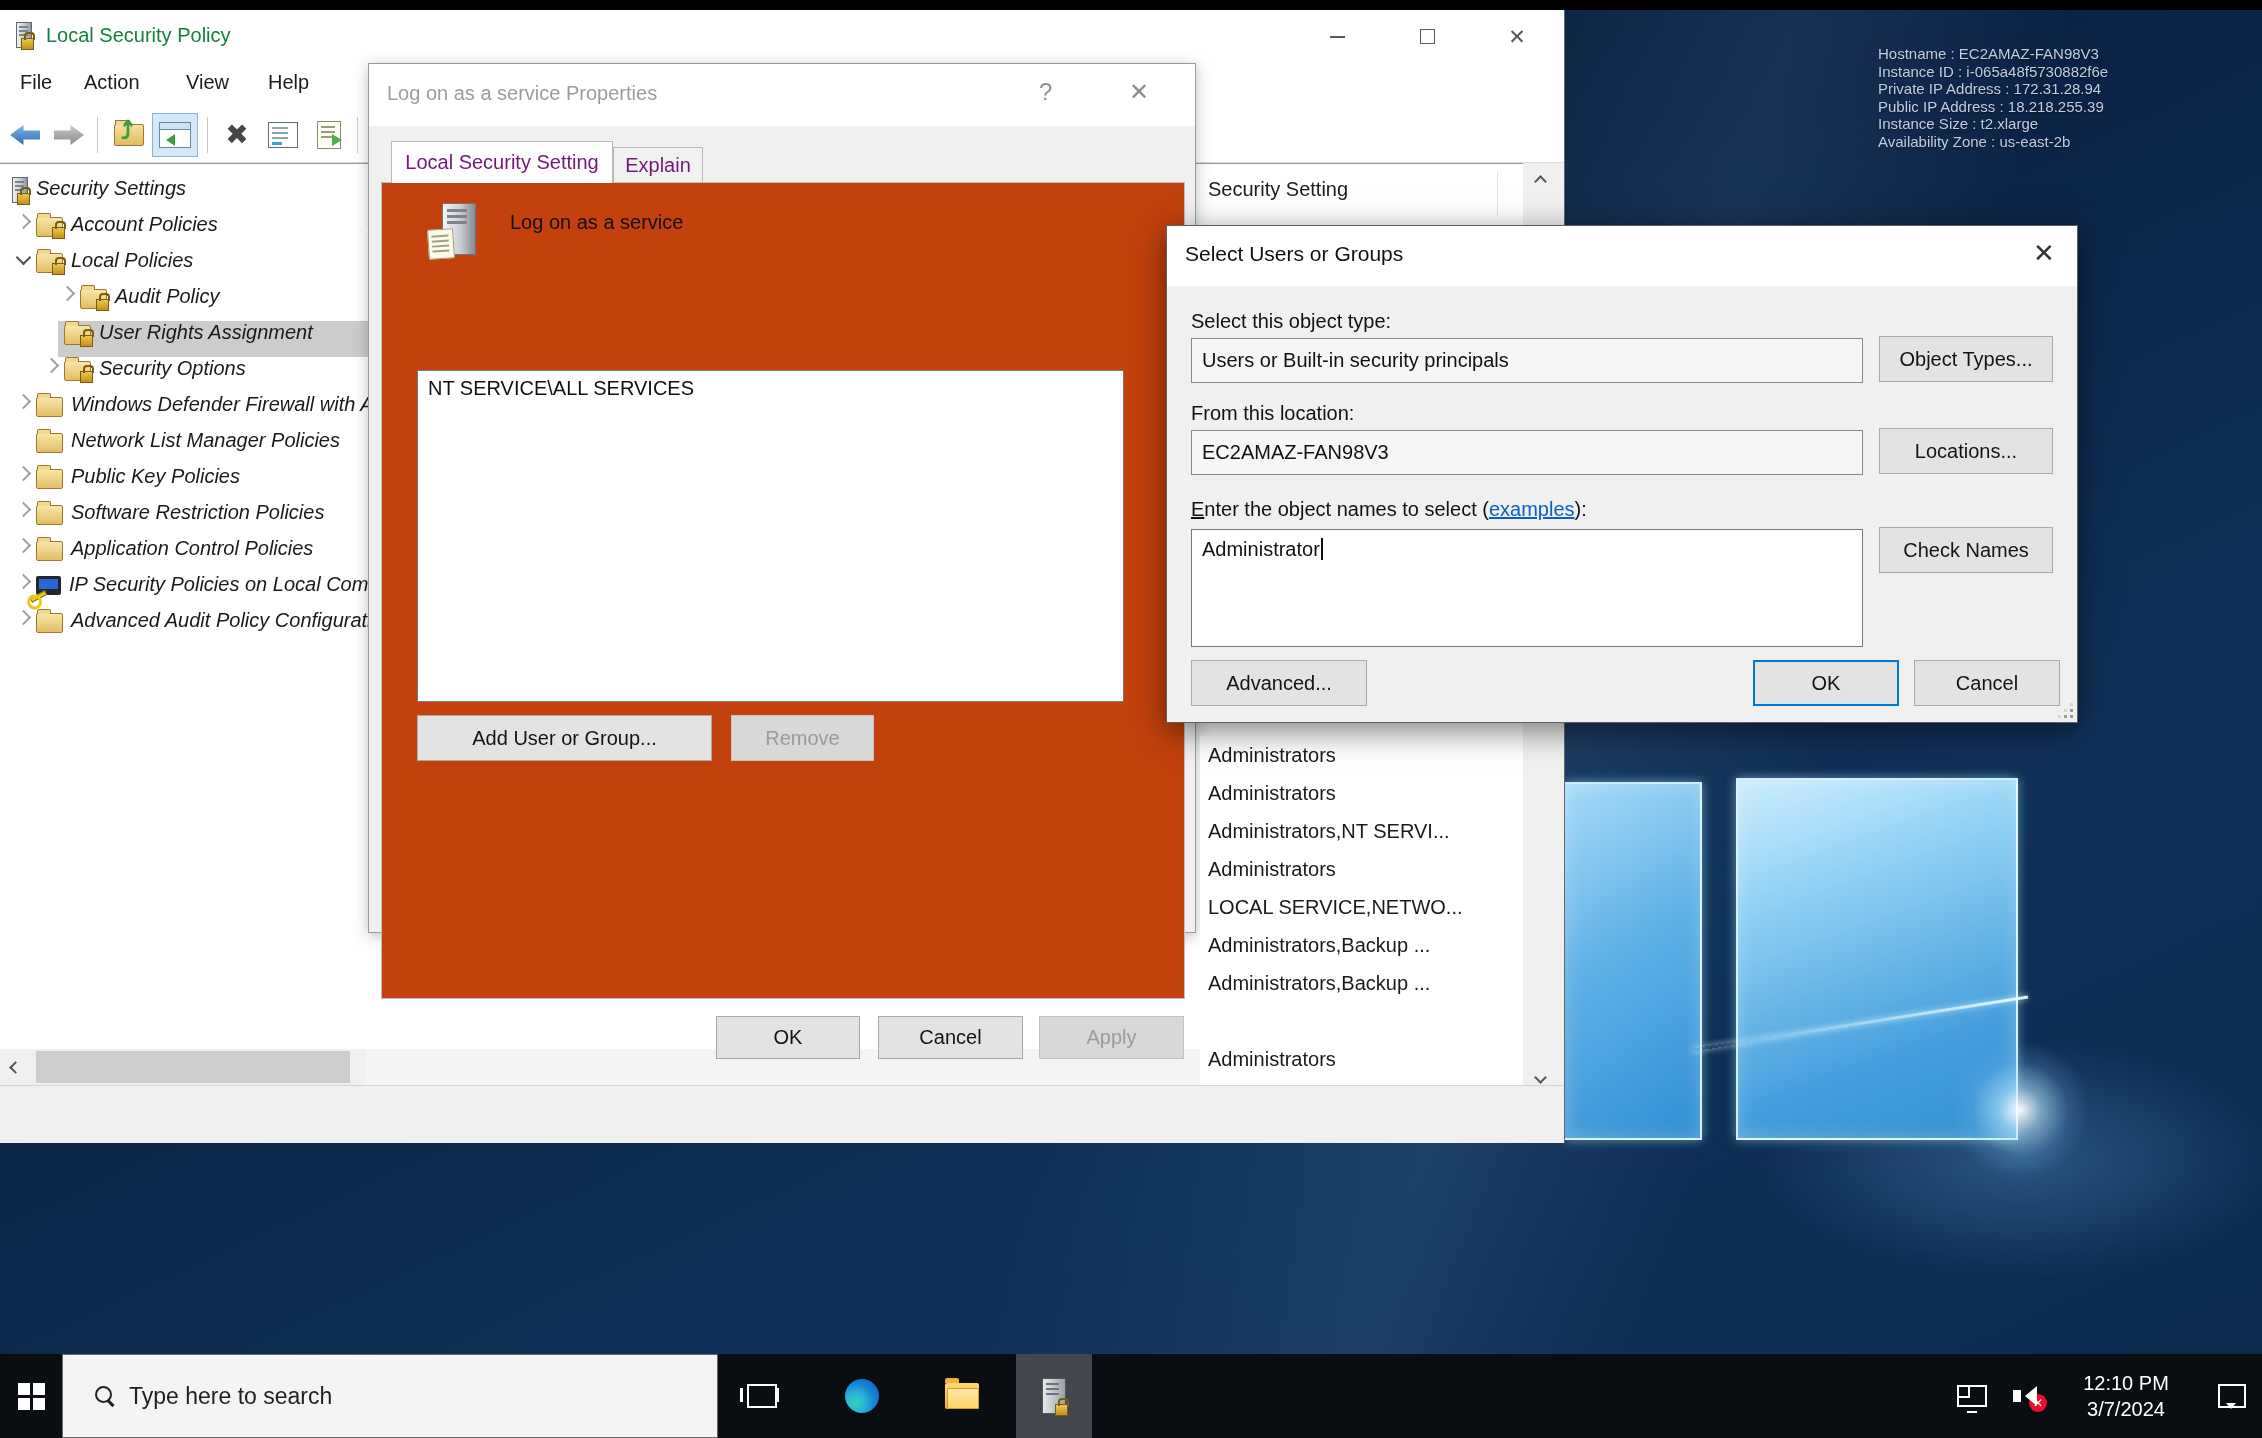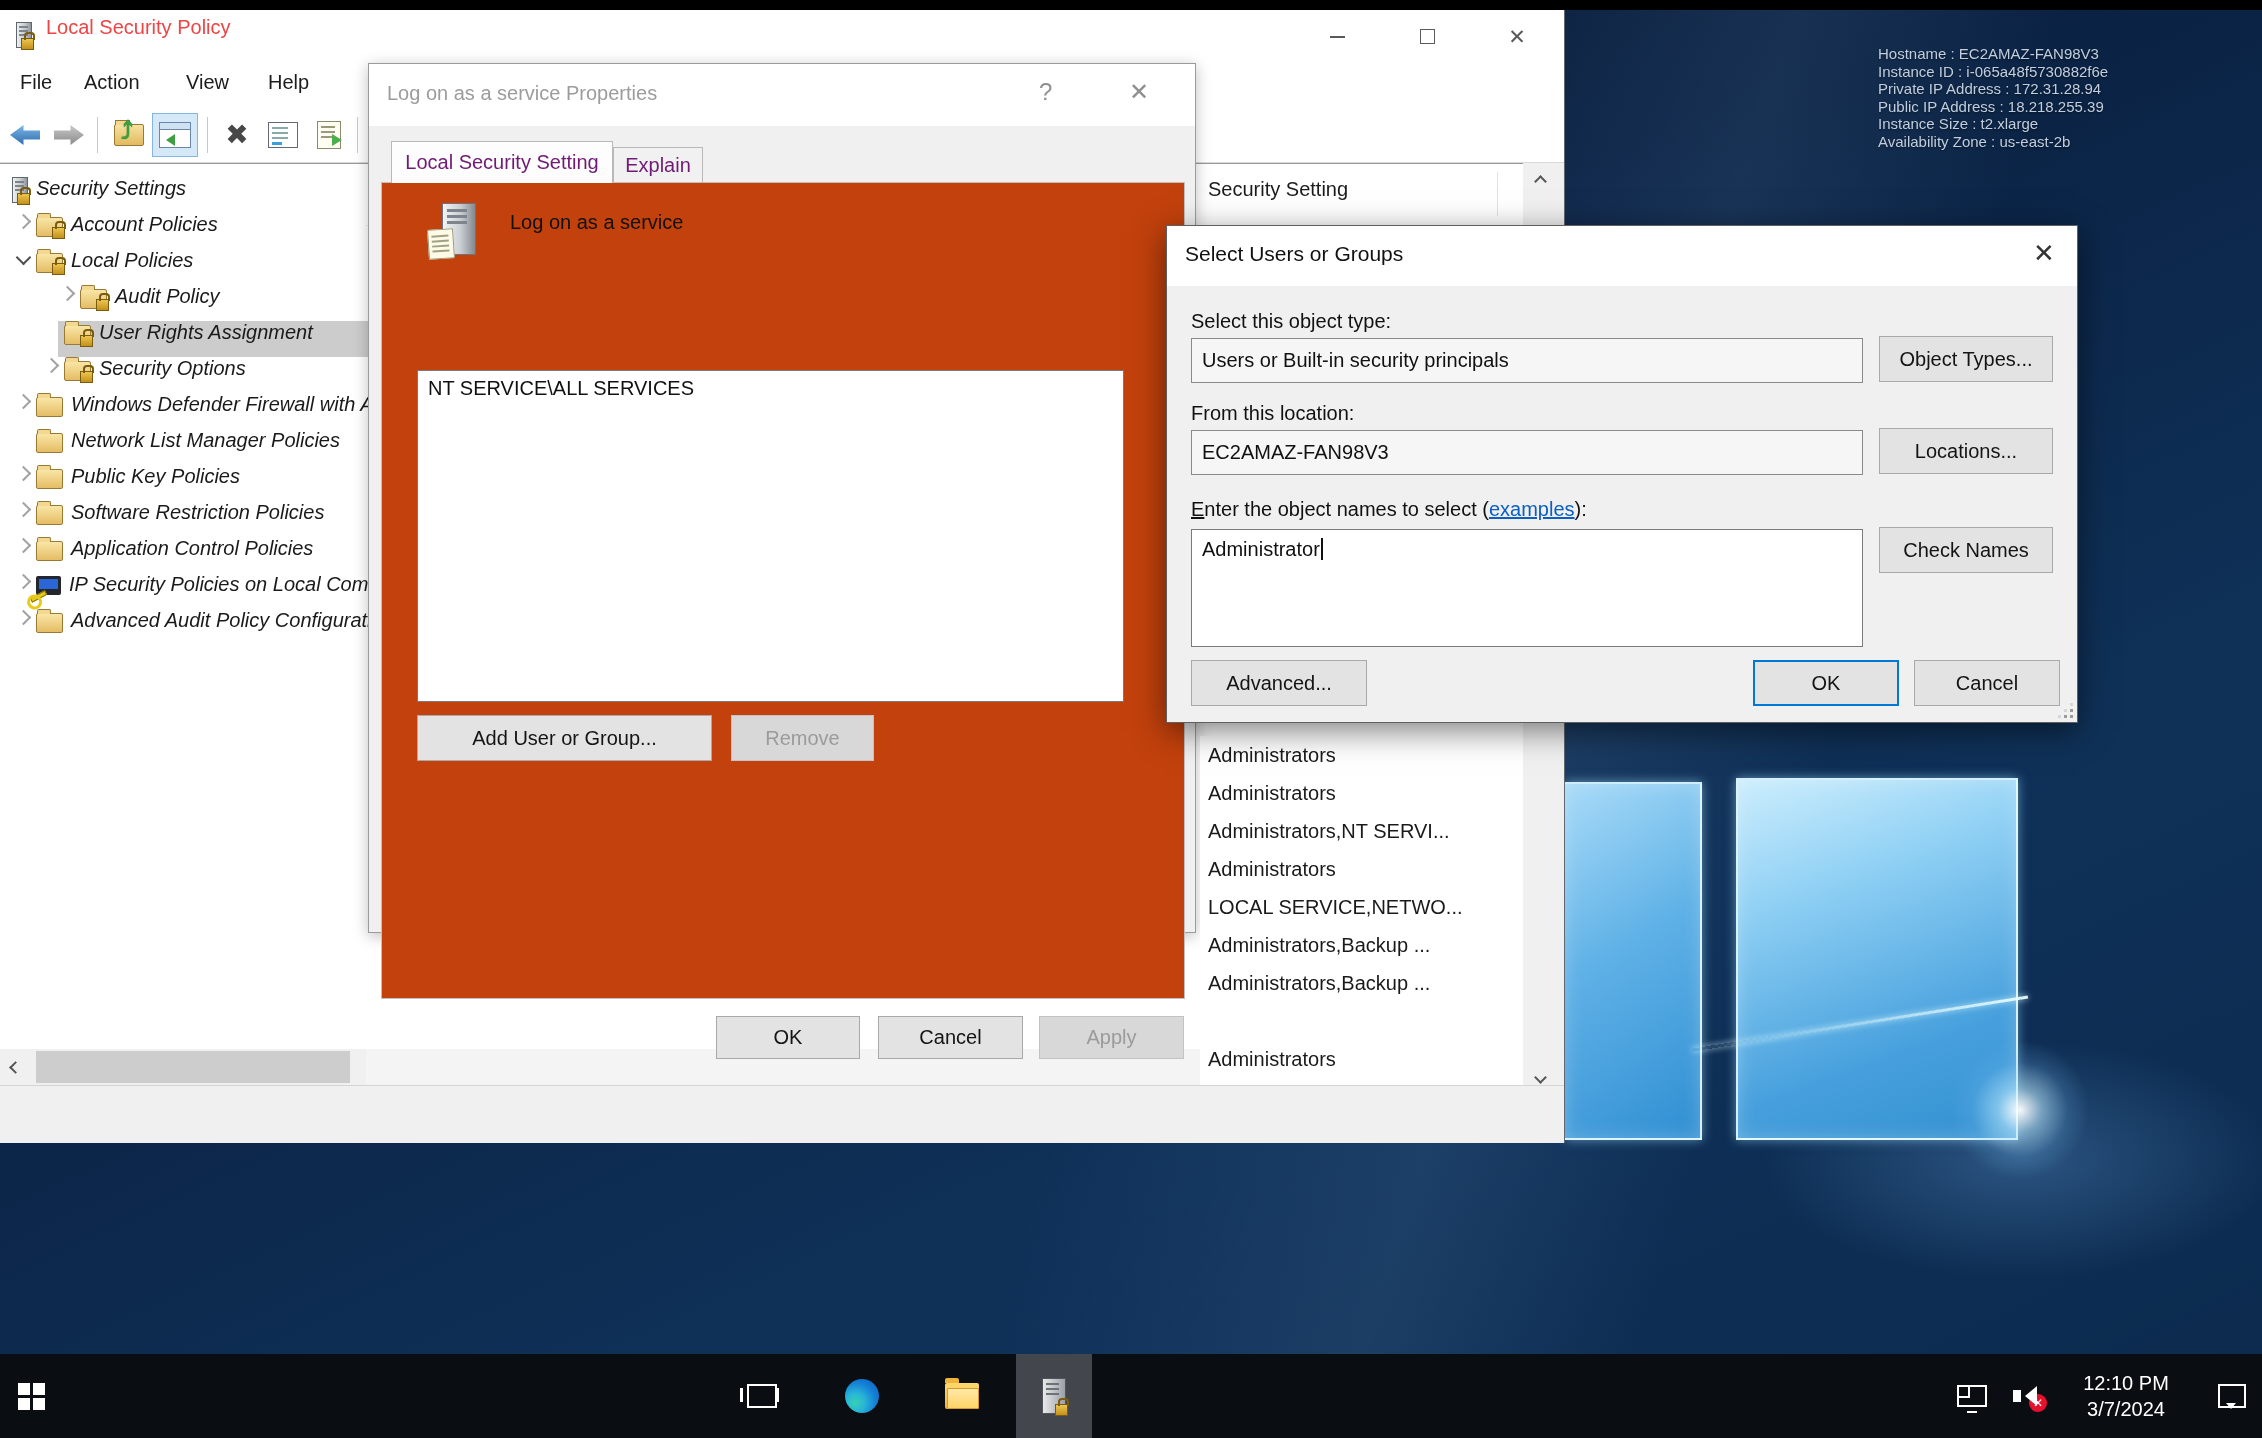--- a/index.html
+++ b/index.html
@@ -17,21 +17,21 @@
   .pane2{background:linear-gradient(160deg,#cdeefd 0%,#8fd0f4 30%,#47a0dd 72%,#3390cf 100%);}
   .beam{position:absolute;height:3px;background:linear-gradient(90deg,rgba(255,255,255,.05),rgba(235,255,255,.95));transform:rotate(-9deg);box-shadow:0 0 6px rgba(220,250,255,.8);}
   .glowpt{position:absolute;width:140px;height:140px;border-radius:50%;
     background:radial-gradient(circle,rgba(255,255,255,.95) 0%,rgba(190,235,255,.55) 22%,rgba(120,190,245,.18) 48%,transparent 70%);}
   .floorglow{position:absolute;width:560px;height:260px;border-radius:50%;
     background:radial-gradient(ellipse,rgba(110,175,235,.30) 0%,transparent 65%);}
 
   
   .mmc{position:absolute;left:0;top:10px;width:1565px;height:1133px;background:#f0f0f0;border-right:1px solid #61686f;border-bottom:1px solid #61686f;}
   .titlebar{position:absolute;left:0;top:0;width:100%;height:53px;background:#fff;}
-  .titlebar .t{position:absolute;left:46px;top:6px;font-size:20px;color:#ef4444;}
+  .titlebar .t{position:absolute;left:46px;top:14px;font-size:20px;color:#15803d;}
   .winbtn{position:absolute;top:0;height:53px;width:90px;display:flex;align-items:center;justify-content:center;}
   .glyph-min{width:15px;height:2px;background:#5a5a5a;}
   .glyph-max{width:15px;height:15px;border:1.5px solid #5a5a5a;}
   .glyph-x{font-size:21px;color:#5a5a5a;line-height:1;}
   .menubar{position:absolute;left:0;top:53px;width:100%;height:44px;background:#fff;}
   .menuitem{position:absolute;top:8px;font-size:20px;color:#1c1c1c;}
   .toolbar{position:absolute;left:0;top:97px;width:100%;height:56px;background:#fff;border-bottom:1px solid #d9d9d9;}
   .tsep{position:absolute;top:10px;width:1px;height:36px;background:#c9c9c9;}
   .tbtn{position:absolute;top:6px;width:42px;height:44px;display:flex;align-items:center;justify-content:center;}
   .arrow{width:30px;height:20px;}
@@ -416,20 +416,24 @@
 
   <div class="taskbar">
     <div class="tb-cell" style="left:0;width:62px;">
       <span class="winlogo">
           <span></span>
           <span></span>
           <span></span>
           <span></span>
         </span>
     </div>
+    <div class="searchbox">
+      <span class="mag"></span>
+      <span class="searchtext">Type here to search</span>
+    </div>
     <div class="tb-cell" style="left:726px;width:72px;">
         <span class="tv"></span>
       </div>
     <div class="tb-cell" style="left:826px;width:72px;">
         <span class="edge"></span>
       </div>
     <div class="tb-cell" style="left:926px;width:72px;">
         <span class="fold-tb"></span>
       </div>
     <div class="lsp-tile">

